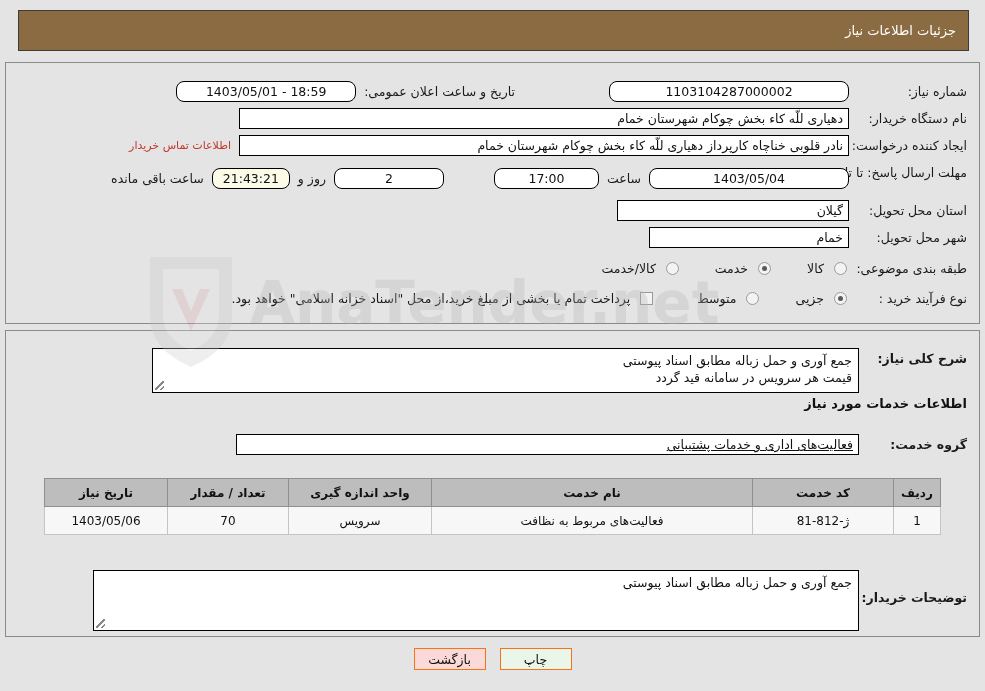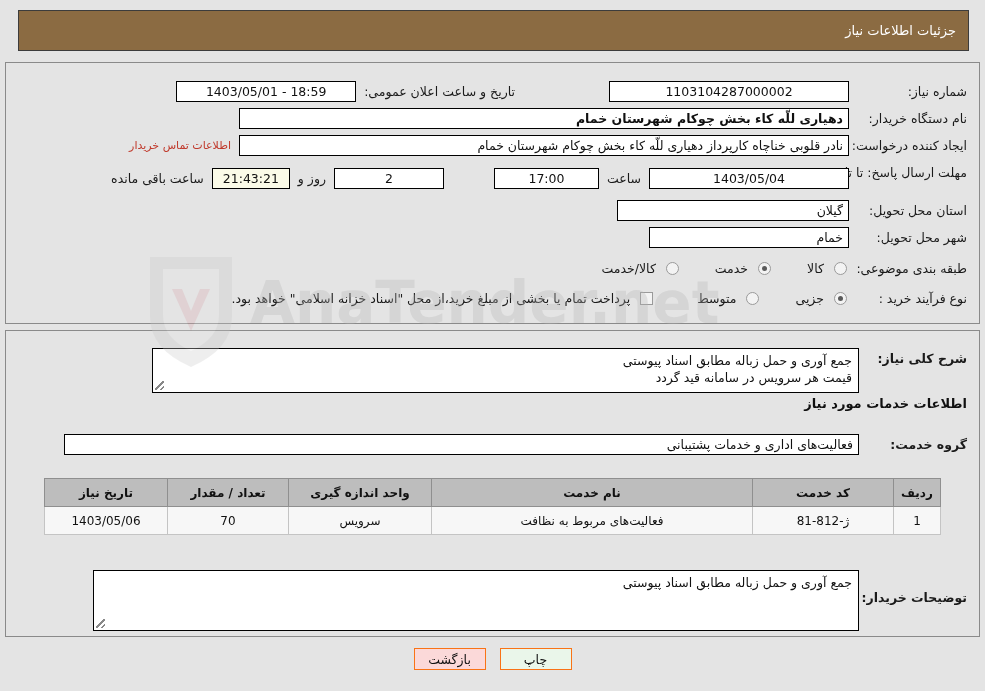--- a/index.html
+++ b/index.html
@@ -78,21 +78,21 @@
     box-sizing: border-box;
     height: 21px;
     font-size: 12.5px;
     color: #111;
     display: flex;
     align-items: center;
     padding: 0 5px;
     overflow: hidden;
     white-space: nowrap;
   }
-  .fld.center { justify-content: center; }
+  .fld.center { justify-content: center; border-radius: 8px; }
   .fld.right  { justify-content: flex-start; }
   .fld.cream  { background: #fbfbe8; }
 
   .link {
     color: #c0392b;
     font-size: 11px;
     cursor: pointer;
     white-space: nowrap;
   }
   .plain {
@@ -240,21 +240,21 @@
     <span class="lbl" style="width:110px;">شماره نیاز:</span>
     <div class="fld center" style="width:240px;">1103104287000002</div>
   </div>
   <div class="row" style="top:81px; right:470px; gap:8px;">
     <span class="lbl">تاریخ و ساعت اعلان عمومی:</span>
     <div class="fld center" style="width:180px;">18:59 - 1403/05/01</div>
   </div>
 
   <div class="row" style="top:108px; right:18px; gap:8px;">
     <span class="lbl" style="width:110px;">نام دستگاه خریدار:</span>
-    <div class="fld right" style="width:610px;font-weight:bold;">دهیاری للّه کاء بخش چوکام شهرستان خمام</div>
+    <div class="fld right" style="width:610px;">دهیاری للّه کاء بخش چوکام شهرستان خمام</div>
   </div>
 
   <div class="row" style="top:135px; right:18px; gap:8px;">
     <span class="lbl" style="width:110px;">ایجاد کننده درخواست:</span>
     <div class="fld right" style="width:610px;">نادر قلوبی خناچاه کارپرداز دهیاری للّه کاء بخش چوکام شهرستان خمام</div>
     <span class="link">اطلاعات تماس خریدار</span>
   </div>
 
   <div class="row" style="top:165px; right:18px; gap:8px; align-items:flex-start;">
     <span class="lbl" style="width:110px; line-height:16px; display:block;">مهلت ارسال پاسخ: تا تاریخ:</span>
@@ -316,21 +316,21 @@
   <div class="row" style="top:348px; right:18px; gap:8px; align-items:flex-start;">
     <span class="lbl lbl-bold" style="width:100px; padding-top:3px;">شرح کلی نیاز:</span>
     <div class="ta" style="width:707px; height:45px; text-align:right;">جمع آوری و حمل زباله مطابق اسناد پیوستی
 قیمت هر سرویس در سامانه قید گردد</div>
   </div>
 
   <div class="section-head" style="top:396px; right:18px;">اطلاعات خدمات مورد نیاز</div>
 
   <div class="row" style="top:434px; right:18px; gap:8px;">
     <span class="lbl lbl-bold" style="width:100px;">گروه خدمت:</span>
-    <div class="fld right" style="width:795px;">فعالیت‌های اداری و خدمات پشتیبانی</div>
+    <div class="fld right" style="width:623px;text-decoration:underline;">فعالیت‌های اداری و خدمات پشتیبانی</div>
   </div>
 
   <table class="tbl" style="top:478px; right:44px; width:897px;">
     <thead>
       <tr>
         <th style="width:34px;">ردیف</th>
         <th style="width:128px;">کد خدمت</th>
         <th>نام خدمت</th>
         <th style="width:130px;">واحد اندازه گیری</th>
         <th style="width:108px;">تعداد / مقدار</th>

